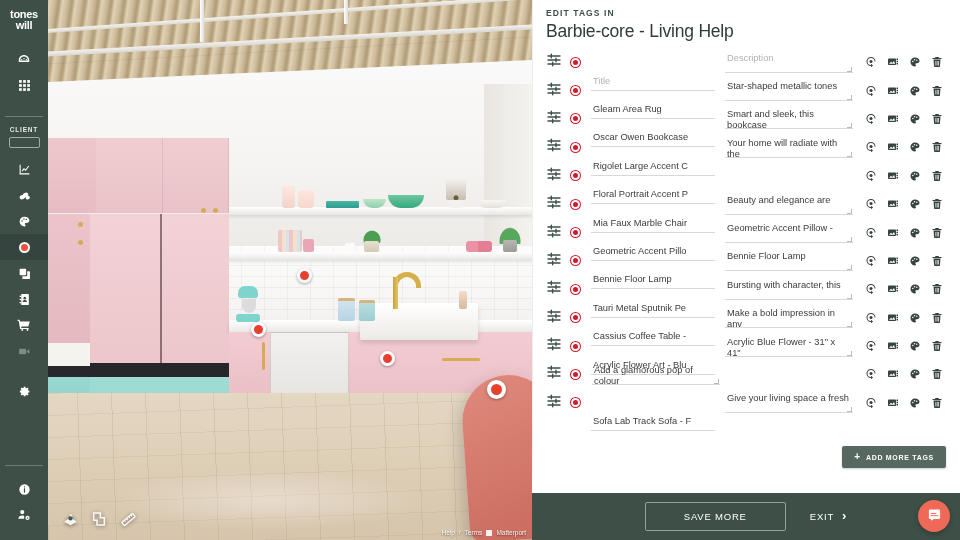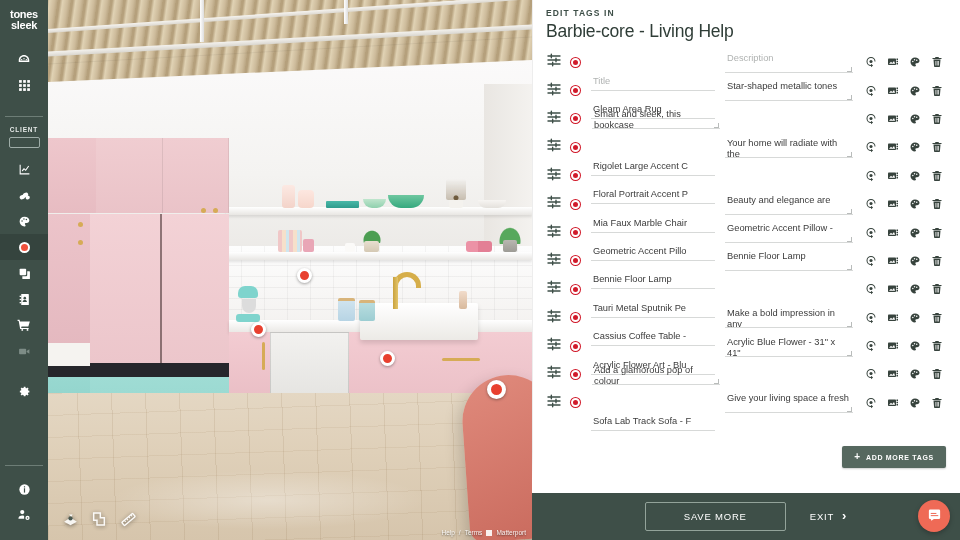--- a/index.html
+++ b/index.html
@@ -342,21 +342,21 @@
   }
 </style>
 </head>
 <body>
 
 <div id="app">
 
   <nav class="sidebar">
     <div class="logo">
       <span class="l1">tones</span>
-      <span class="l2">sleek</span>
+      <span class="l2">will</span>
     </div>
 
     <div class="sb-icon" style="margin-top:16px;">
       <span>
         <svg width="14" height="14" viewBox="0 0 24 24" fill="currentColor">
           <path d="M12 5C6.9 5 3 9 3 14v3h18v-3c0-5-3.9-9-9-9zm0 2.6c3.6 0 6.4 2.8 6.4 6.4v.6H5.6V14c0-3.6 2.8-6.4 6.4-6.4z"></path>
           <circle cx="8" cy="13" r="1.2"></circle>
             <circle cx="12" cy="11.6" r="1.2"></circle>
             <circle cx="16" cy="13" r="1.2"></circle>
         </svg>
@@ -701,20 +701,21 @@
           </span>
         </div>
         <div class="row">
           <span class="drag-icon"><svg width="16" height="16" viewBox="0 0 24 24" fill="none" stroke="currentColor" stroke-width="2.1" stroke-linecap="round">
               <path d="M3 6h18M3 12h18M3 18h18"></path>
               <path d="M8 3.4v5.2M15 9.4v5.2M10 15.4v5.2"></path>
             </svg></span>
           <span class="row-dot">
             <i></i>
           </span>
+          <input class="f-title" type="text" placeholder="Title" value="Oscar Owen Bookcase" style="">
           <span class="desc-wrap">
             <textarea class="f-desc" placeholder="Description" style="">Smart and sleek, this bookcase</textarea>
             <span class="resize-grip"></span>
           </span>
           <span class="row-actions">
             <span class="act">
               <svg width="12" height="12" viewBox="0 0 24 24" fill="currentColor">
                 <path d="M12 2a9 9 0 00-9 9 9 9 0 009 9v2.6l4.2-3.6L12 15.4V18a7 7 0 117-7h2A9 9 0 0012 2z"></path>
                 <circle cx="12" cy="11" r="3.1"></circle>
               </svg>
@@ -979,20 +980,24 @@
         </div>
         <div class="row">
           <span class="drag-icon"><svg width="16" height="16" viewBox="0 0 24 24" fill="none" stroke="currentColor" stroke-width="2.1" stroke-linecap="round">
               <path d="M3 6h18M3 12h18M3 18h18"></path>
               <path d="M8 3.4v5.2M15 9.4v5.2M10 15.4v5.2"></path>
             </svg></span>
           <span class="row-dot">
             <i></i>
           </span>
           <input class="f-title" type="text" placeholder="Title" value="Tauri Metal Sputnik Pe" style="">
+          <span class="desc-wrap">
+            <textarea class="f-desc" placeholder="Description" style="">Bursting with character, this</textarea>
+            <span class="resize-grip"></span>
+          </span>
           <span class="row-actions">
             <span class="act">
               <svg width="12" height="12" viewBox="0 0 24 24" fill="currentColor">
                 <path d="M12 2a9 9 0 00-9 9 9 9 0 009 9v2.6l4.2-3.6L12 15.4V18a7 7 0 117-7h2A9 9 0 0012 2z"></path>
                 <circle cx="12" cy="11" r="3.1"></circle>
               </svg>
             </span>
             <span class="act">
               <svg width="12" height="12" viewBox="0 0 24 24" fill="currentColor">
                 <rect x="2" y="5" width="16" height="13" rx="1.5"></rect>

